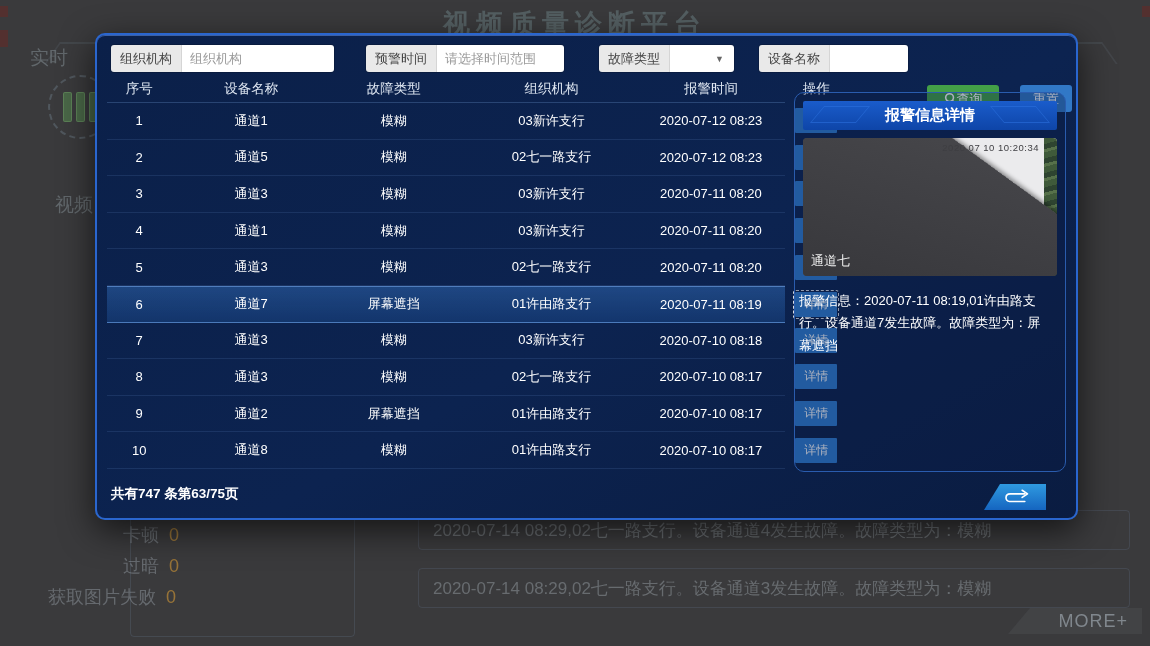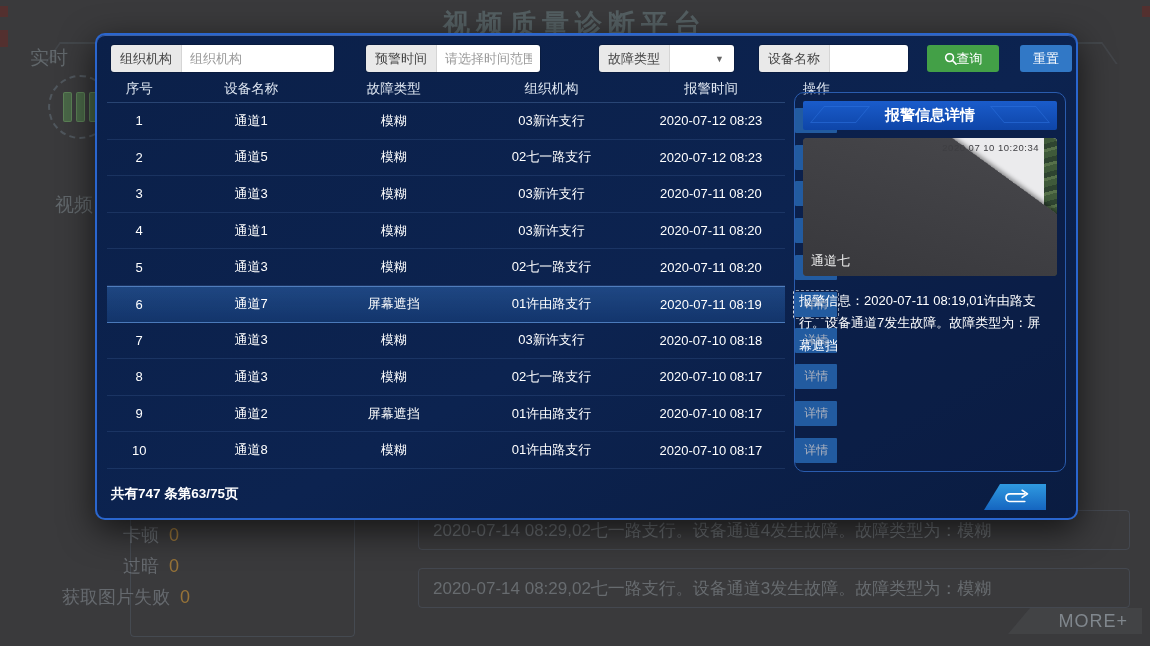--- a/index.html
+++ b/index.html
@@ -73,21 +73,21 @@
   .fgroup input, .fselect {
     border:none; outline:none; background:#fff; font-size:13px; color:#333;
     font-family:inherit; padding:0 8px; height:27px;
   }
   .fgroup input::placeholder { color:#9a9a9a; }
   .fselect { display:flex; align-items:center; justify-content:flex-end; color:#555; }
   .fselect .caret { font-size:9px; color:#666; margin-right:2px; }
   .btn {
     position:absolute; height:27px; border:none; border-radius:3px; color:#fff;
     font-size:13px; font-family:inherit; cursor:pointer;
-    display:flex; align-items:center; justify-content:center; 
+    display:flex; align-items:center; justify-content:center; margin-top:40px;
   }
   .btn-query { left:816px; width:72px; background:#43a047; }
   .btn-reset { left:909px; width:52px; background:#3178c6; }
 
   
   .table { position:absolute; left:10px; top:40px; width:678px; }
   .trow {
     display:grid; grid-template-columns:9.5% 20% 18.5% 24.5% 19% 8.5%;
     align-items:center; height:36.6px;
     border-bottom:1px solid rgba(108,150,210,0.16);
@@ -187,39 +187,39 @@
     </div>
     <div class="bg-label" style="left:55px;top:192px;">视频</div>
 
     <div class="bg-box" style="left:130px;top:497px;width:225px;height:140px;"></div>
     <div class="bg-stat" style="left:123px;top:523px;">
       <span>卡顿</span><span class="v">0</span>
     </div>
     <div class="bg-stat" style="left:123px;top:554px;">
       <span>过暗</span><span class="v">0</span>
     </div>
-    <div class="bg-stat" style="left:62px;top:585px;">
+    <div class="bg-stat" style="left:48px;top:585px;">
       <span>获取图片失败</span><span class="v">0</span>
     </div>
 
     <div class="bg-msg" style="top:510px;">2020-07-14 08:29,02七一路支行。设备通道4发生故障。故障类型为：模糊</div>
     <div class="bg-msg" style="top:568px;">2020-07-14 08:29,02七一路支行。设备通道3发生故障。故障类型为：模糊</div>
     <div class="bg-more">MORE+</div>
   </div>
 
   <div class="modal">
 
     <div class="filters">
       <div class="fgroup" style="left:0;">
         <span class="flabel">组织机构</span>
         <input style="width: 152px;" placeholder="组织机构">
       </div>
       <div class="fgroup" style="left:255px;">
         <span class="flabel">预警时间</span>
-        <input style="width: 103px;" placeholder="请选择时间范围">
+        <input style="width: 127px;" placeholder="请选择时间范围">
       </div>
       <div class="fgroup" style="left:488px;">
         <span class="flabel">故障类型</span>
         <div class="fselect" style="width:64px;">
           <span></span>
           <span class="caret">▼</span>
         </div>
       </div>
       <div class="fgroup" style="left:648px;">
         <span class="flabel">设备名称</span>

